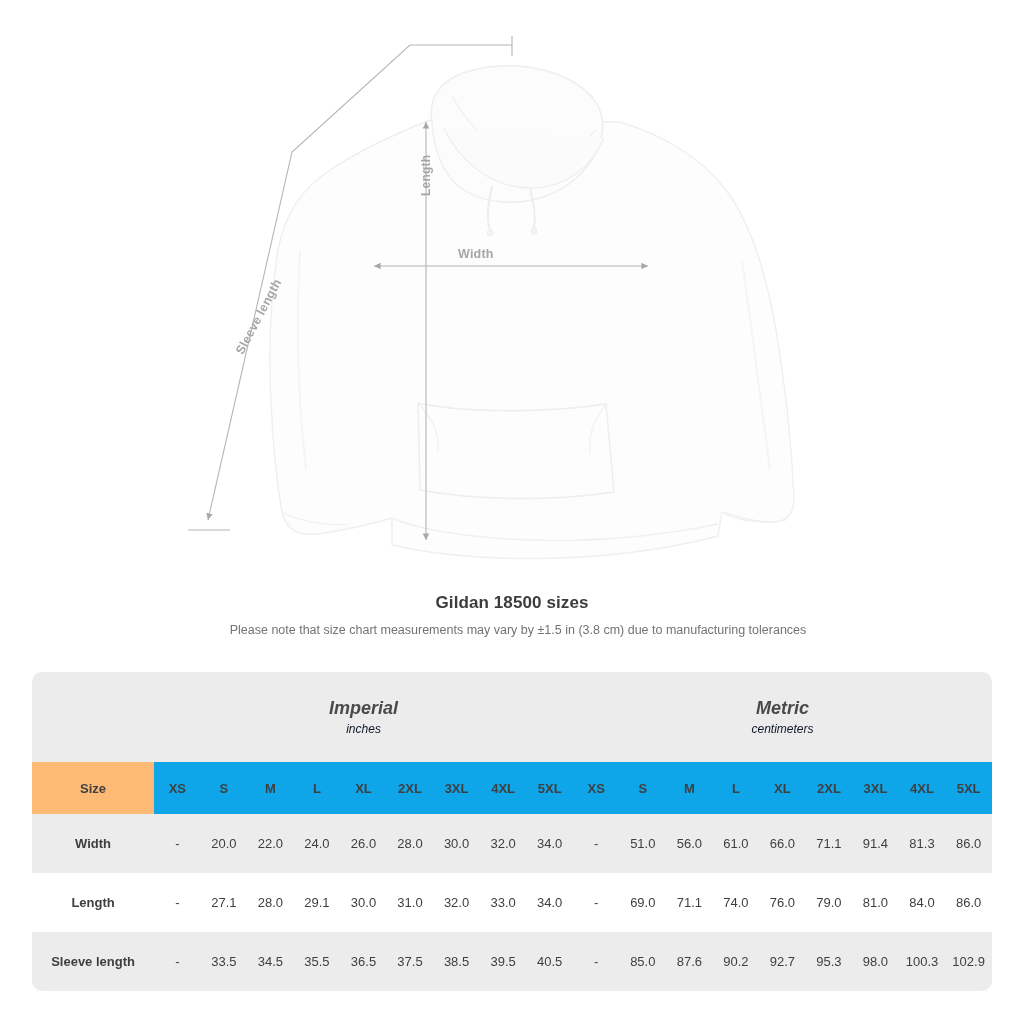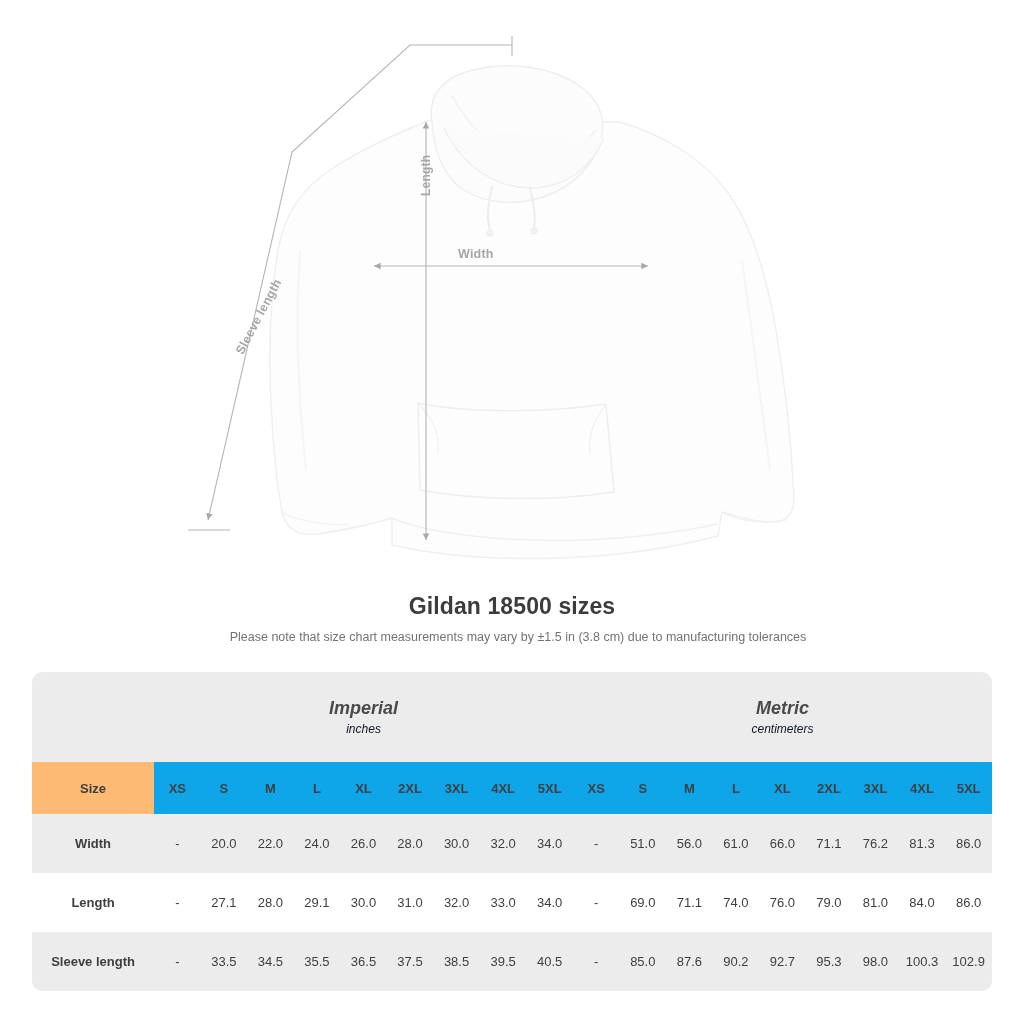--- a/index.html
+++ b/index.html
@@ -46,21 +46,21 @@
     transform-origin: left top;
     font-size: 12.5px;
   }
 
   
   .title-block {
     text-align: center;
     margin-top: 8px;
   }
   .chart-title {
-    font-size: 23px;
+    font-size: 17px;
     font-weight: bold;
     color: #3c3c3c;
     margin: 0 0 10px 0;
     letter-spacing: .1px;
   }
   .chart-note {
     font-size: 12.5px;
     color: #737373;
     margin: 0;
     padding-left: 12px;
@@ -290,21 +290,21 @@
           <td>28.0</td>
           <td>30.0</td>
           <td>32.0</td>
           <td>34.0</td>
           <td class="vline">-</td>
           <td>51.0</td>
           <td>56.0</td>
           <td>61.0</td>
           <td>66.0</td>
           <td>71.1</td>
-          <td>76.2</td>
+          <td>91.4</td>
           <td>81.3</td>
           <td>86.0</td>
         </tr>
 
         <tr class="body-row plain">
           <td class="row-head">Length</td>
           <td class="vline">-</td>
           <td>27.1</td>
           <td>28.0</td>
           <td>29.1</td>

